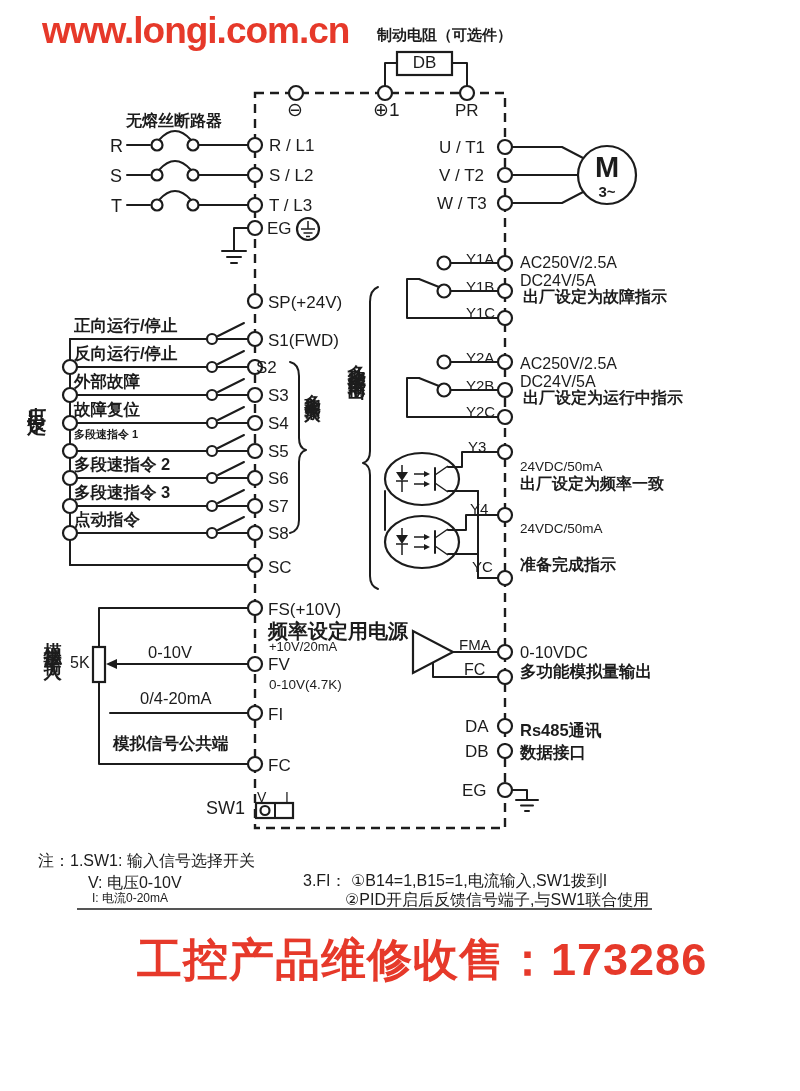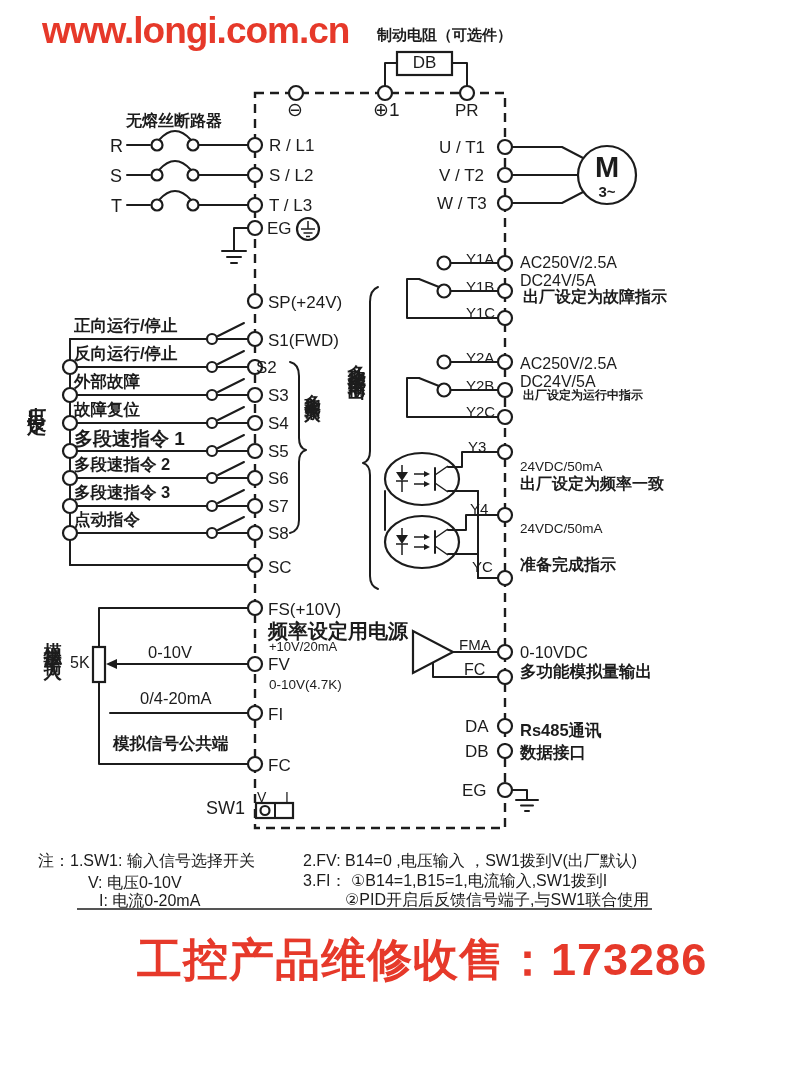--- a/index.html
+++ b/index.html
@@ -289,21 +289,21 @@
 <div class="lb" style="left:466px;top:304px;font-size:15px;">Y1C</div>
 <div class="lb" style="left:520px;top:254px;font-size:16px;">AC250V/2.5A</div>
 <div class="lb" style="left:520px;top:272px;font-size:16px;">DC24V/5A</div>
 <div class="lb cn" style="left:523px;top:288px;font-size:16px;">出厂设定为故障指示</div>
 
 <div class="lb" style="left:466px;top:349px;font-size:15px;">Y2A</div>
 <div class="lb" style="left:466px;top:377px;font-size:15px;">Y2B</div>
 <div class="lb" style="left:466px;top:403px;font-size:15px;">Y2C</div>
 <div class="lb" style="left:520px;top:355px;font-size:16px;">AC250V/2.5A</div>
 <div class="lb" style="left:520px;top:373px;font-size:16px;">DC24V/5A</div>
-<div class="lb cn" style="left:523px;top:389px;font-size:12px;font-family:Liberation Serif, serif;">出厂设定为运行中指示</div>
+<div class="lb cn" style="left:523px;top:389px;font-size:16px;font-family:Liberation Serif, serif;">出厂设定为运行中指示</div>
 
 <div class="lb" style="left:468px;top:438px;font-size:15px;">Y3</div>
 <div class="lb" style="left:470px;top:500px;font-size:15px;">Y4</div>
 <div class="lb" style="left:472px;top:558px;font-size:15px;">YC</div>
 <div class="lb" style="left:520px;top:459px;font-size:13.5px;">24VDC/50mA</div>
 <div class="lb cn" style="left:520px;top:475px;font-size:16px;">出厂设定为频率一致</div>
 <div class="lb" style="left:520px;top:521px;font-size:13.5px;">24VDC/50mA</div>
 <div class="lb cn" style="left:520px;top:556px;font-size:16px;">准备完成指示</div>
 
 <div class="lb cn vtext" style="left:26px;top:391px;font-size:19px;">出厂设定</div>
@@ -319,21 +319,21 @@
 <div class="lb" style="left:268px;top:442px;">S5</div>
 <div class="lb" style="left:268px;top:469px;">S6</div>
 <div class="lb" style="left:268px;top:497px;">S7</div>
 <div class="lb" style="left:268px;top:524px;">S8</div>
 <div class="lb" style="left:268px;top:558px;">SC</div>
 
 <div class="lb cn" style="left:74px;top:316px;font-size:16.5px;">正向运行/停止</div>
 <div class="lb cn" style="left:74px;top:344px;font-size:16.5px;">反向运行/停止</div>
 <div class="lb cn" style="left:74px;top:372px;font-size:16.5px;">外部故障</div>
 <div class="lb cn" style="left:74px;top:400px;font-size:16.5px;">故障复位</div>
-<div class="lb cn" style="left:74px;top:428px;font-size:19px;">多段速指令 1</div>
+<div class="lb cn" style="left:74px;top:428px;font-size:11px;">多段速指令 1</div>
 <div class="lb cn" style="left:74px;top:455px;font-size:16.5px;">多段速指令 2</div>
 <div class="lb cn" style="left:74px;top:483px;font-size:16.5px;">多段速指令 3</div>
 <div class="lb cn" style="left:74px;top:510px;font-size:16.5px;">点动指令</div>
 
 <div class="lb" style="left:268px;top:600px;">FS(+10V)</div>
 <div class="lb cn" style="left:268px;top:620px;font-size:20px;">频率设定用电源</div>
 <div class="lb sm" style="left:269px;top:640px;">+10V/20mA</div>
 <div class="lb" style="left:268px;top:655px;">FV</div>
 <div class="lb" style="left:269px;top:677px;font-size:13.5px;">0-10V(4.7K)</div>
 <div class="lb" style="left:268px;top:705px;">FI</div>
@@ -352,20 +352,19 @@
 <div class="lb cn" style="left:520px;top:662px;font-size:16.5px;">多功能模拟量输出</div>
 
 <div class="lb" style="left:465px;top:717px;">DA</div>
 <div class="lb cn" style="left:520px;top:721px;font-size:16.5px;">Rs485通讯</div>
 <div class="lb" style="left:465px;top:742px;">DB</div>
 <div class="lb cn" style="left:520px;top:743px;font-size:16.5px;">数据接口</div>
 <div class="lb" style="left:462px;top:781px;">EG</div>
 
 <div class="lb" style="left:38px;top:852px;font-size:16px;">注：1.SW1: 输入信号选择开关</div>
 <div class="lb" style="left:88px;top:874px;font-size:16px;">V: 电压0-10V</div>
-<div class="lb" style="left:99px;top:892px;font-size:16px;">I: 电流0-20mA</div>
-<div class="lb" style="left:303px;top:852px;font-size:16px;">2.FV: B14=0 ,电压输入 ，SW1拨到V(出厂默认)</div>
+<div class="lb" style="left:92px;top:892px;font-size:12px;">I: 电流0-20mA</div>
 <div class="lb" style="left:303px;top:872px;font-size:16px;">3.FI： ①B14=1,B15=1,电流输入,SW1拨到I</div>
 <div class="lb" style="left:345px;top:891px;font-size:16px;">②PID开启后反馈信号端子,与SW1联合使用</div>
 
 <div class="lb red" style="left:137px;top:934px;font-size:45px;font-weight:700;letter-spacing:1px;">工控产品维修收售：17328677649</div>
 
 </div>
 
 </body></html>

